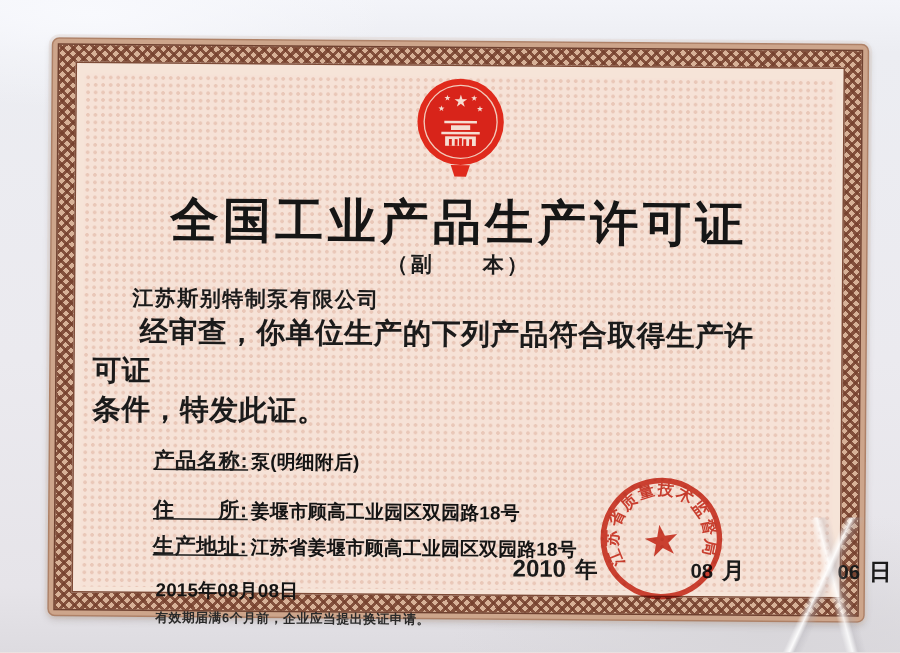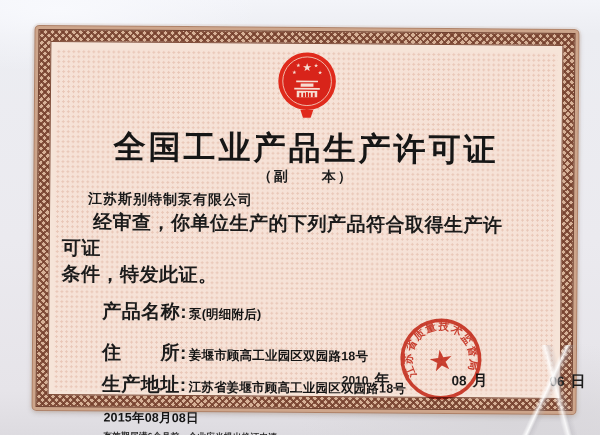--- a/index.html
+++ b/index.html
@@ -60,30 +60,30 @@
     font-weight:700;letter-spacing:2px;
   }
   .company{
     margin:7px 0 0 33px;font-size:14px;line-height:16px;font-weight:700;letter-spacing:1px;
   }
   .statement{margin:3px 36px 0 7px;font-size:19px;line-height:26px;font-weight:700;letter-spacing:.5px;}
   .statement .l1{text-indent:31px;}
   
   .rows{margin:11px 0 0 48px;}
   .row{display:flex;align-items:baseline;font-weight:700;}
-  .row .lab{font-size:19px;letter-spacing:.5px;white-space:pre;}
+  .row .lab{font-size:14px;letter-spacing:.5px;white-space:pre;text-decoration:underline;}
   .row .val{font-size:12.5px;letter-spacing:.2px;margin-left:2px;color:#141414;}
   .row-product{margin-bottom:15px;}
   .row + .row{margin-top:6px;}
   .note{margin:4px 0 0 50px;font-size:8.5px;font-weight:700;color:#2a2a2a;letter-spacing:.4px;}
   
   .issue-date{
     position:absolute;left:288px;top:319px;display:flex;align-items:baseline;font-weight:700;
   }
-  .issue-date .num{font-size:12px;}
+  .issue-date .num{font-size:16px;}
   .issue-date .num.small{font-size:13.5px;margin-left:40px;}
   .issue-date .unit{font-size:15px;margin-left:6px;}
   .issue-date .gap{width:22px;}
   
   .seal{
     position:absolute;left:365px;top:287px;width:86px;height:86px;
     mix-blend-mode:multiply;opacity:.93;transform:rotate(-9deg);z-index:5;
   }
 </style>
 </head>

